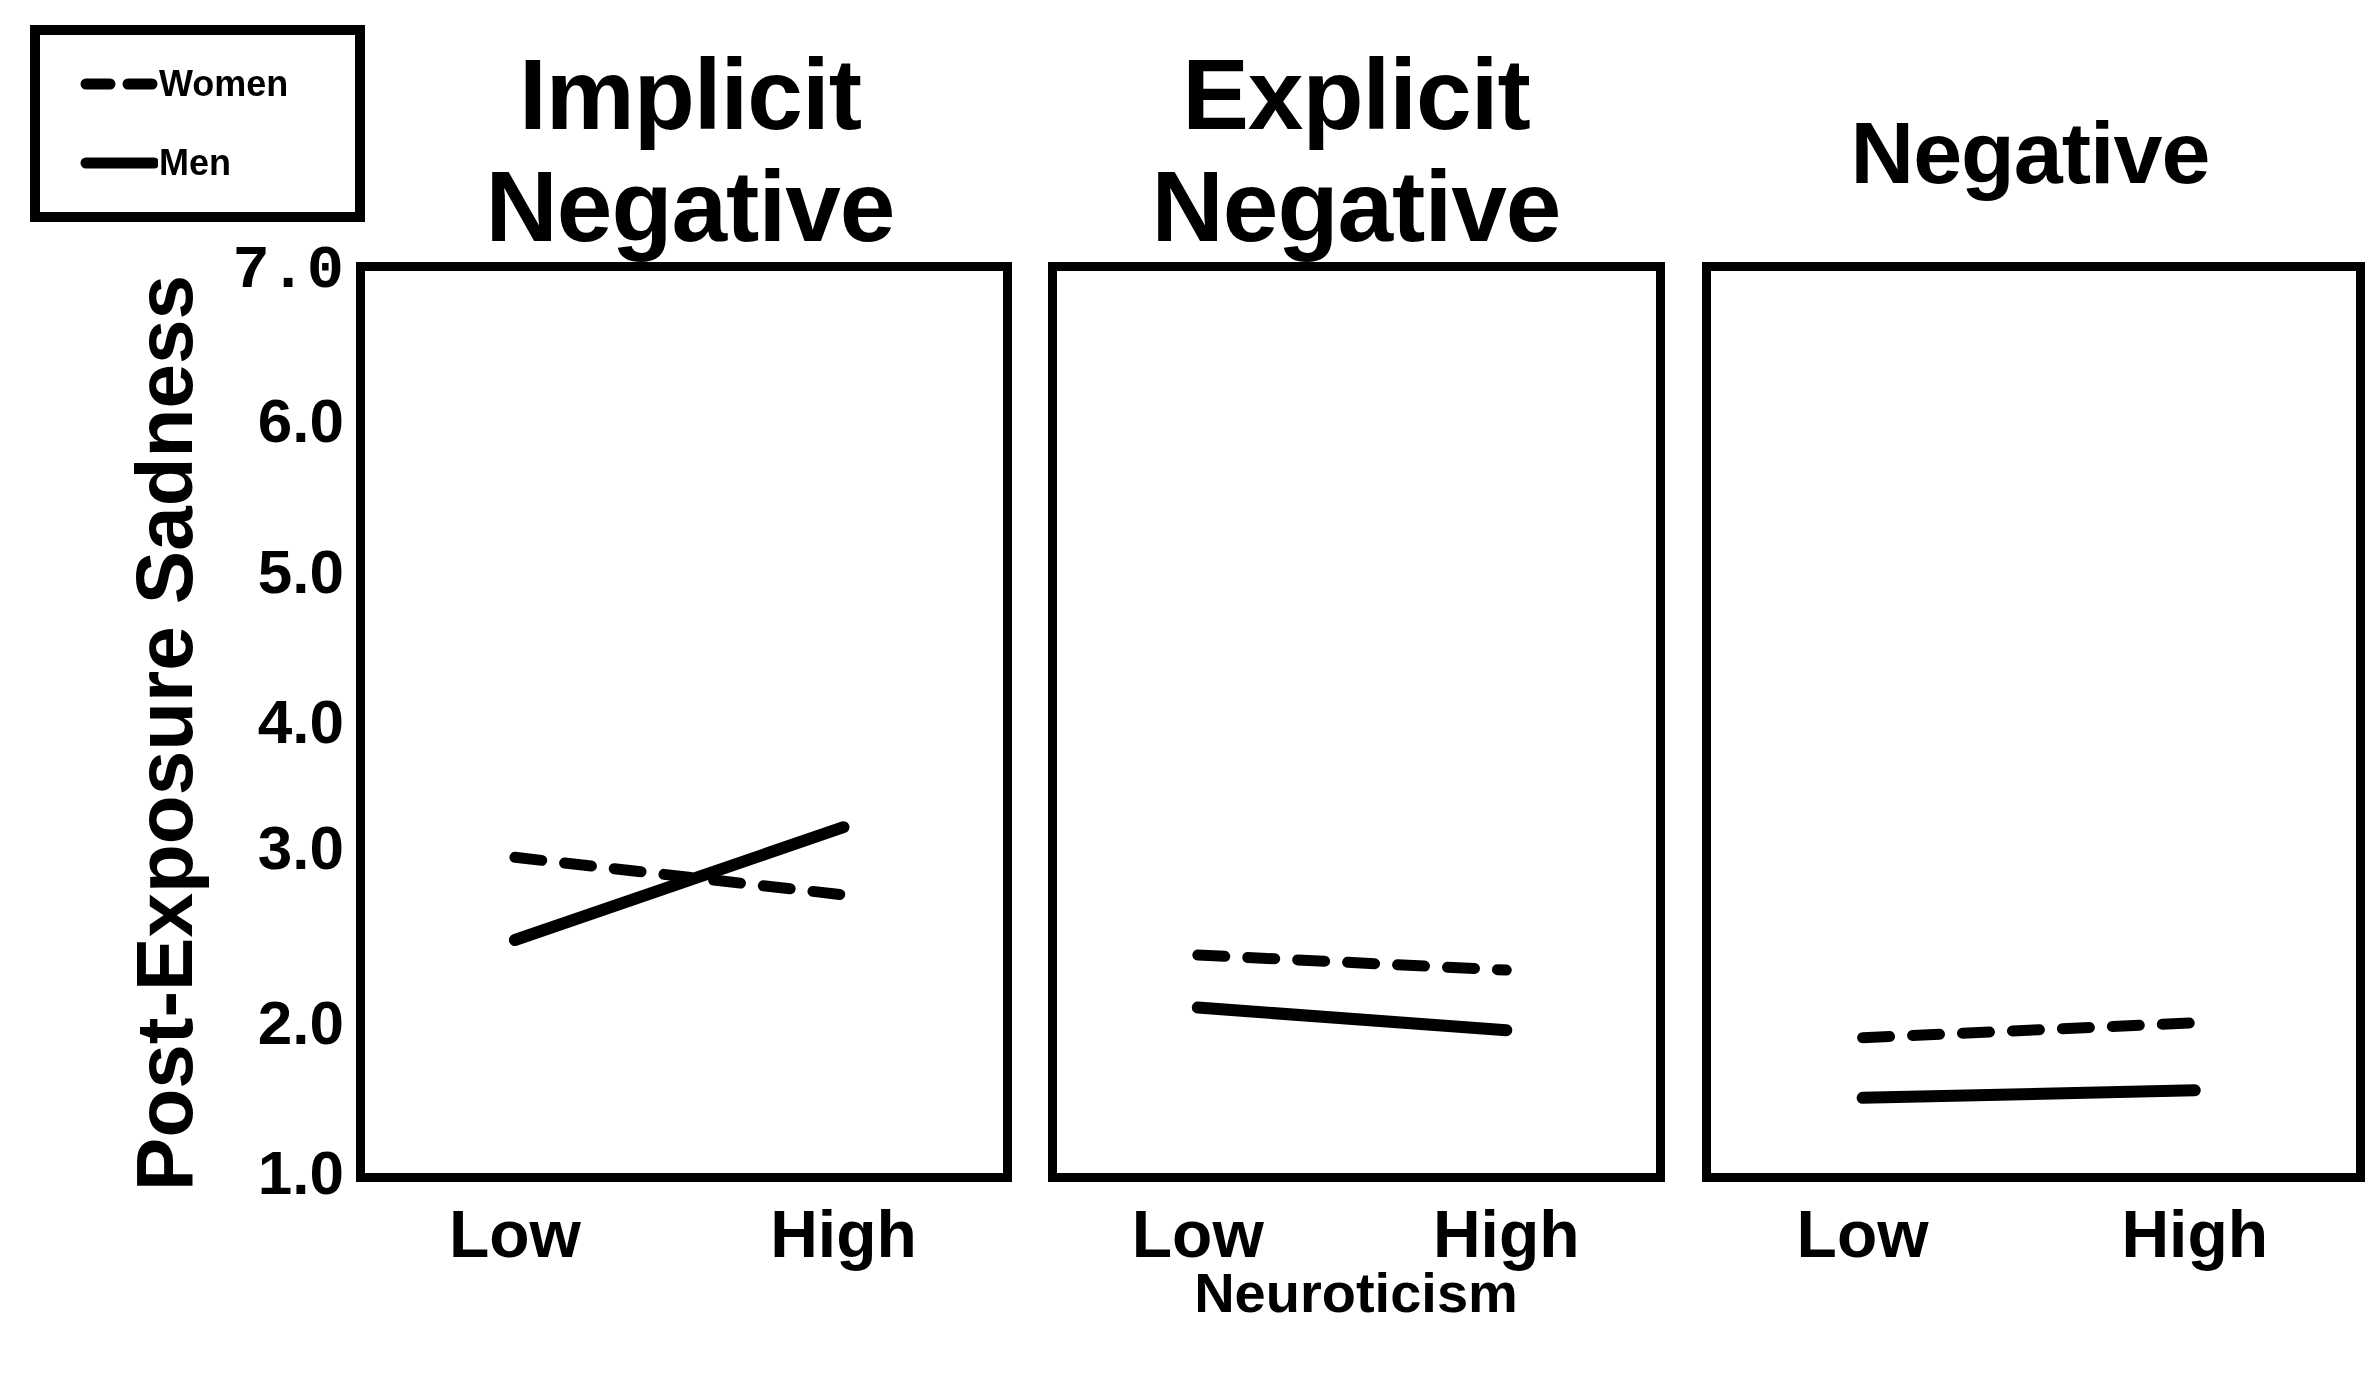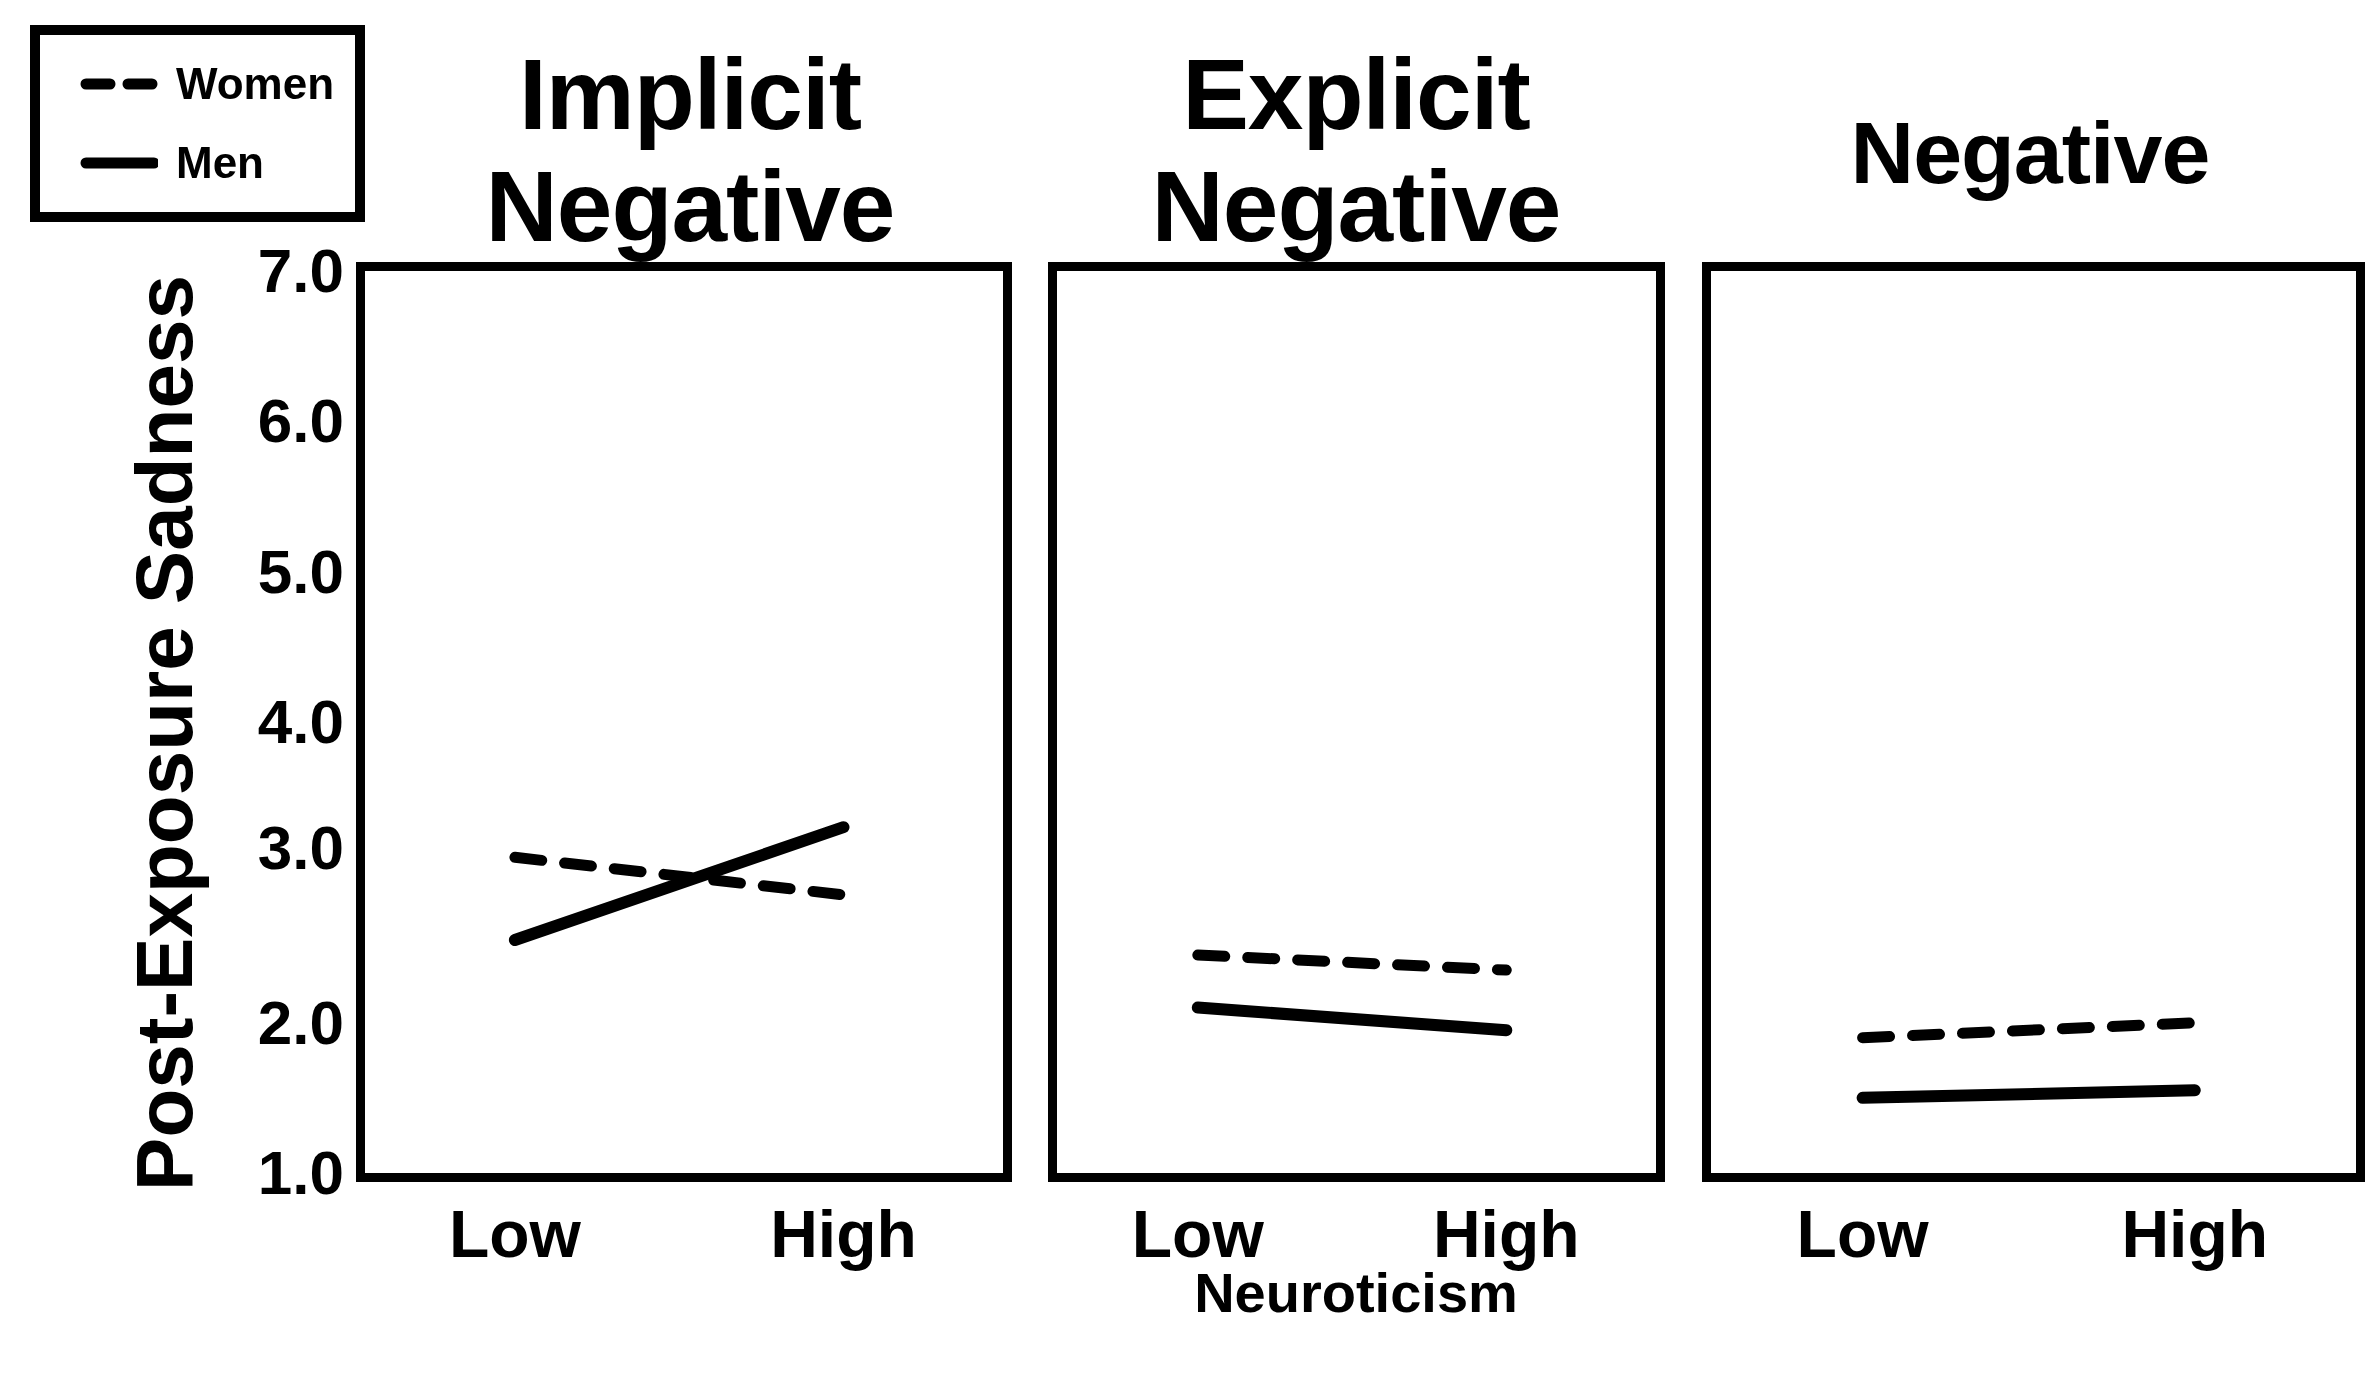--- a/index.html
+++ b/index.html
@@ -21,21 +21,21 @@
     width: 335px; height: 197px;
     border: 10px solid #000;
     background: #fff;
     display: flex;
     flex-direction: column;
     justify-content: space-around;
     padding: 10px 0 10px 40px;
   }
   .legend-row { display: flex; align-items: center; height: 44px; }
   .legend-row svg { display: block; flex: 0 0 auto; }
-  .legend-label { font-size: 44px; line-height: 1; margin-left: 18px; letter-spacing: 0px; }
+  .legend-label { font-size: 36px; line-height: 1; margin-left: 1px; letter-spacing: 0px; }
 
   
   .panel-title {
     width: 620px;
     text-align: center;
     font-size: 100px;
     line-height: 1.12;
     white-space: pre-line;
     letter-spacing: -1px;
   }
@@ -117,21 +117,21 @@
 
 <div class="abs panel-title t1">Implicit
 Negative</div>
 <div class="abs panel-title t2">Explicit
 Negative</div>
 <div class="abs panel-title t3">Negative</div>
 
 <div class="abs y-axis-title">Post-Exposure Sadness</div>
 
 <div id="yticks">
-    <div class="y-tick" style="top: 231px;">7.0</div>
+    <div class="y-tick" style="top: 231px; font-family: Liberation Mono, monospace;">7.0</div>
     <div class="y-tick" style="top: 381.333px;">6.0</div>
     <div class="y-tick" style="top: 531.667px;">5.0</div>
     <div class="y-tick" style="top: 682px;">4.0</div>
     <div class="y-tick" style="top: 808px;">3.0</div>
     <div class="y-tick" style="top: 982.667px;">2.0</div>
     <div class="y-tick" style="top: 1133px;">1.0</div>
   </div>
 
 <div class="abs panel p1">
   <svg viewBox="0 0 638 902">

